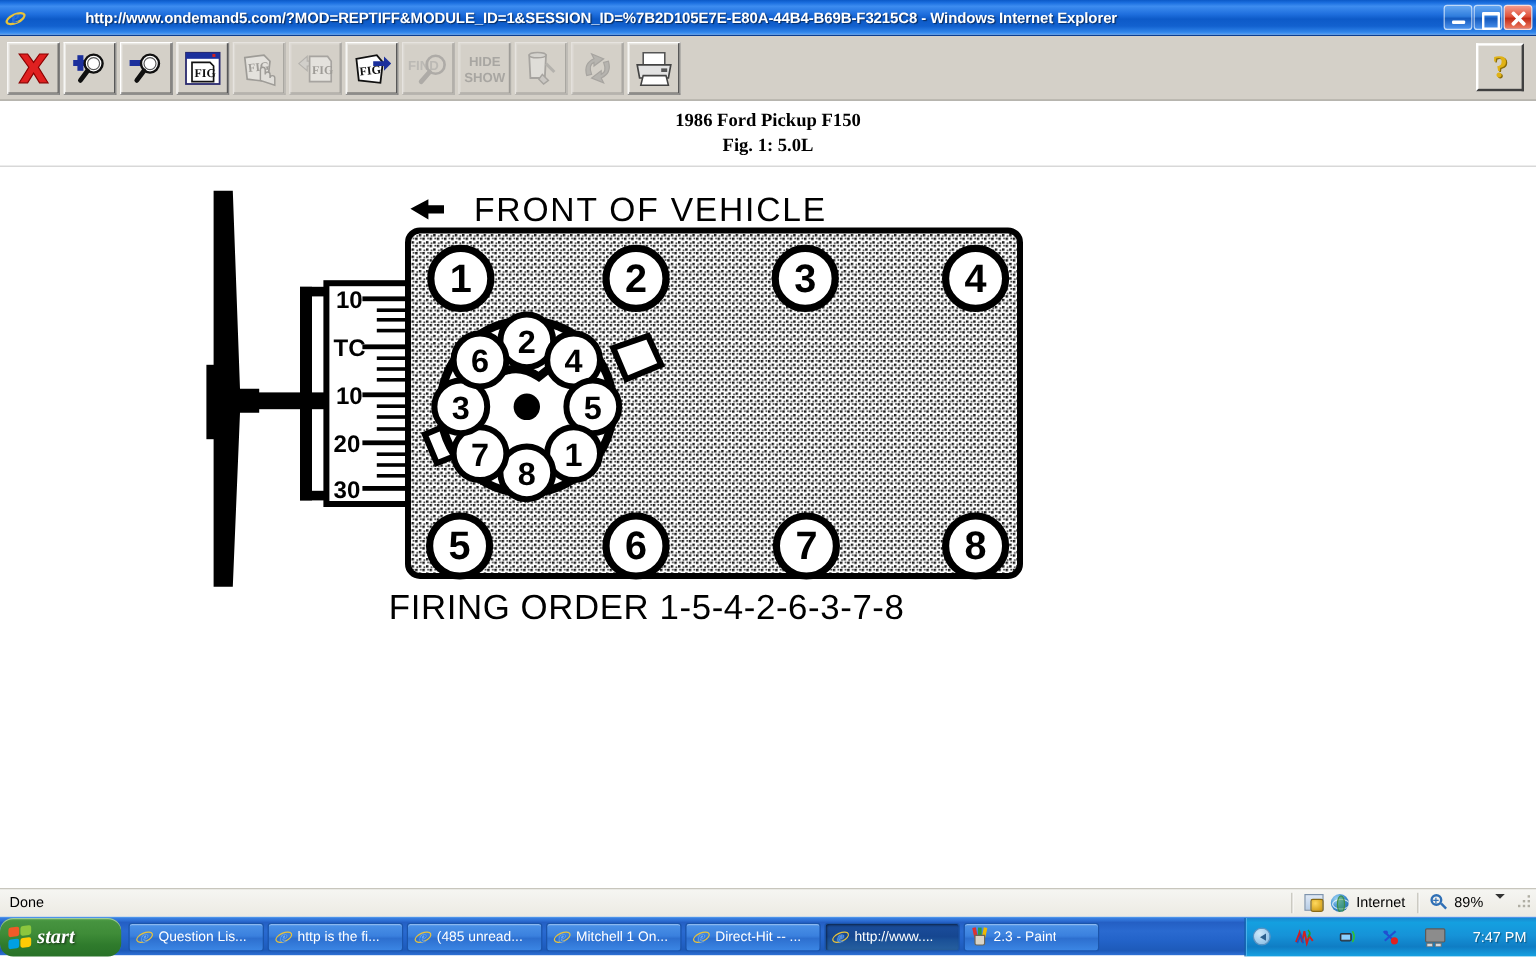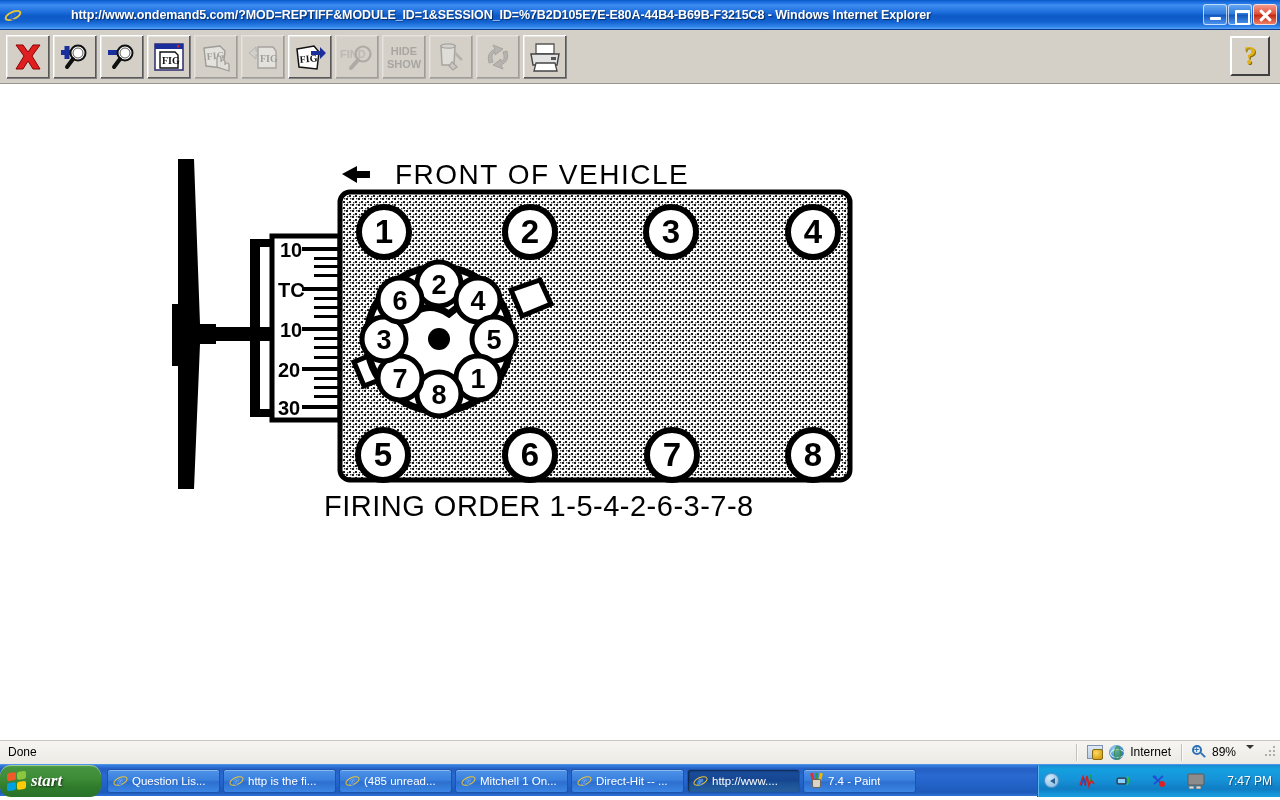--- a/index.html
+++ b/index.html
@@ -420,20 +420,24 @@
       </svg>
     </div>
   </div>
 
   <div class="help-btn">
     <span>?</span>
   </div>
 </div>
 
 <div class="content">
+  <div class="headings">
+    <div class="h1">1986 Ford Pickup F150</div>
+    <div class="h2">Fig. 1: 5.0L</div>
+  </div>
 
   <div class="figure-wrap">
     <svg class="figure-svg" width="1000" height="420" viewBox="0 0 1000 420">
       <defs>
         <pattern id="stipple" width="6" height="6" patternUnits="userSpaceOnUse">
           <rect width="6" height="6" fill="#ffffff"></rect>
           <rect x="0" y="0" width="2" height="2" fill="#1a1a1a"></rect>
           <rect x="3" y="3" width="2" height="2" fill="#1a1a1a"></rect>
           <rect x="4" y="0" width="1.4" height="1.4" fill="#3a3a3a"></rect>
           <rect x="1" y="4" width="1.4" height="1.4" fill="#3a3a3a"></rect>
@@ -660,21 +664,21 @@
         </span>
         <span class="lbl">http://www....</span>
       </div>
       <div class="task">
         <span class="paint-mini">
           <span class="b1"></span>
           <span class="b2"></span>
           <span class="b3"></span>
           <span class="cup"></span>
         </span>
-        <span class="lbl">7.4 - Paint</span>
+        <span class="lbl">2.3 - Paint</span>
       </div>
     </div>
   <div class="tray">
     <span class="tray-caret"></span>
     <span class="tray-ic">
       <svg width="16" height="16" viewBox="0 0 16 16">
         <path d="M1 12 L4 4 L6 12 L8 3 L10 13 L12 7 L15 11" fill="none" stroke="#d02020" stroke-width="1.6"></path>
         <path d="M2 13 L5 6 L7 13" fill="none" stroke="#2050c0" stroke-width="1.4"></path>
         <path d="M11 2 q3 3 0 6" fill="none" stroke="#20a020" stroke-width="1.3"></path>
       </svg>

